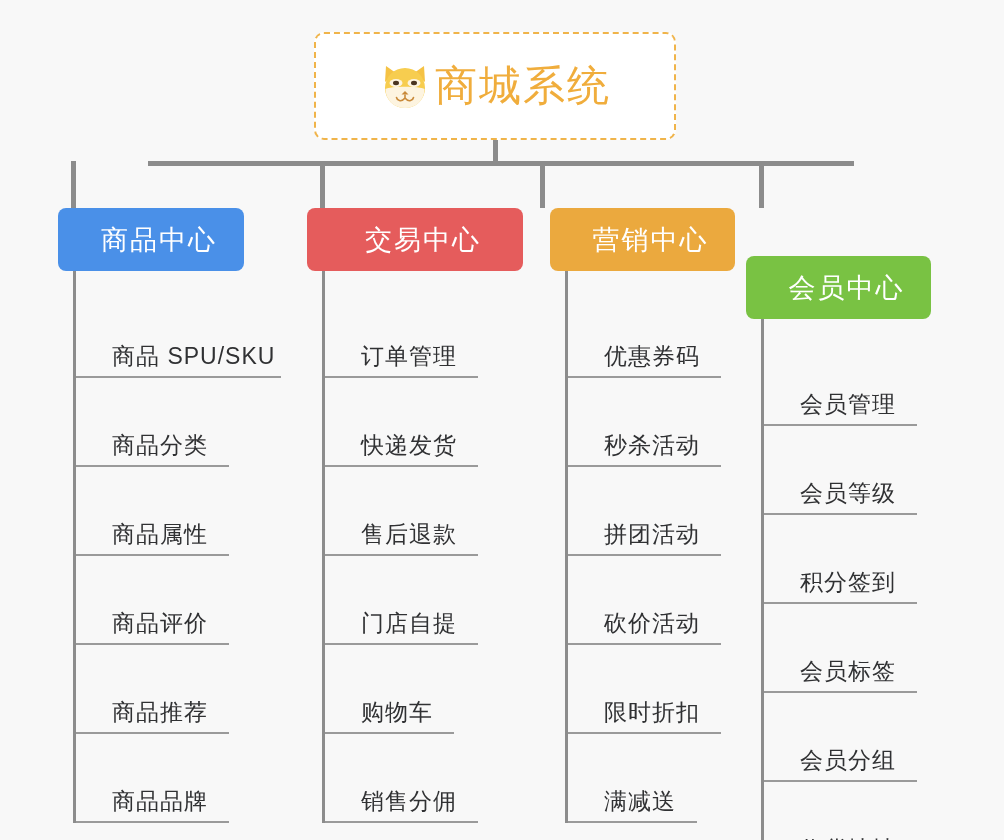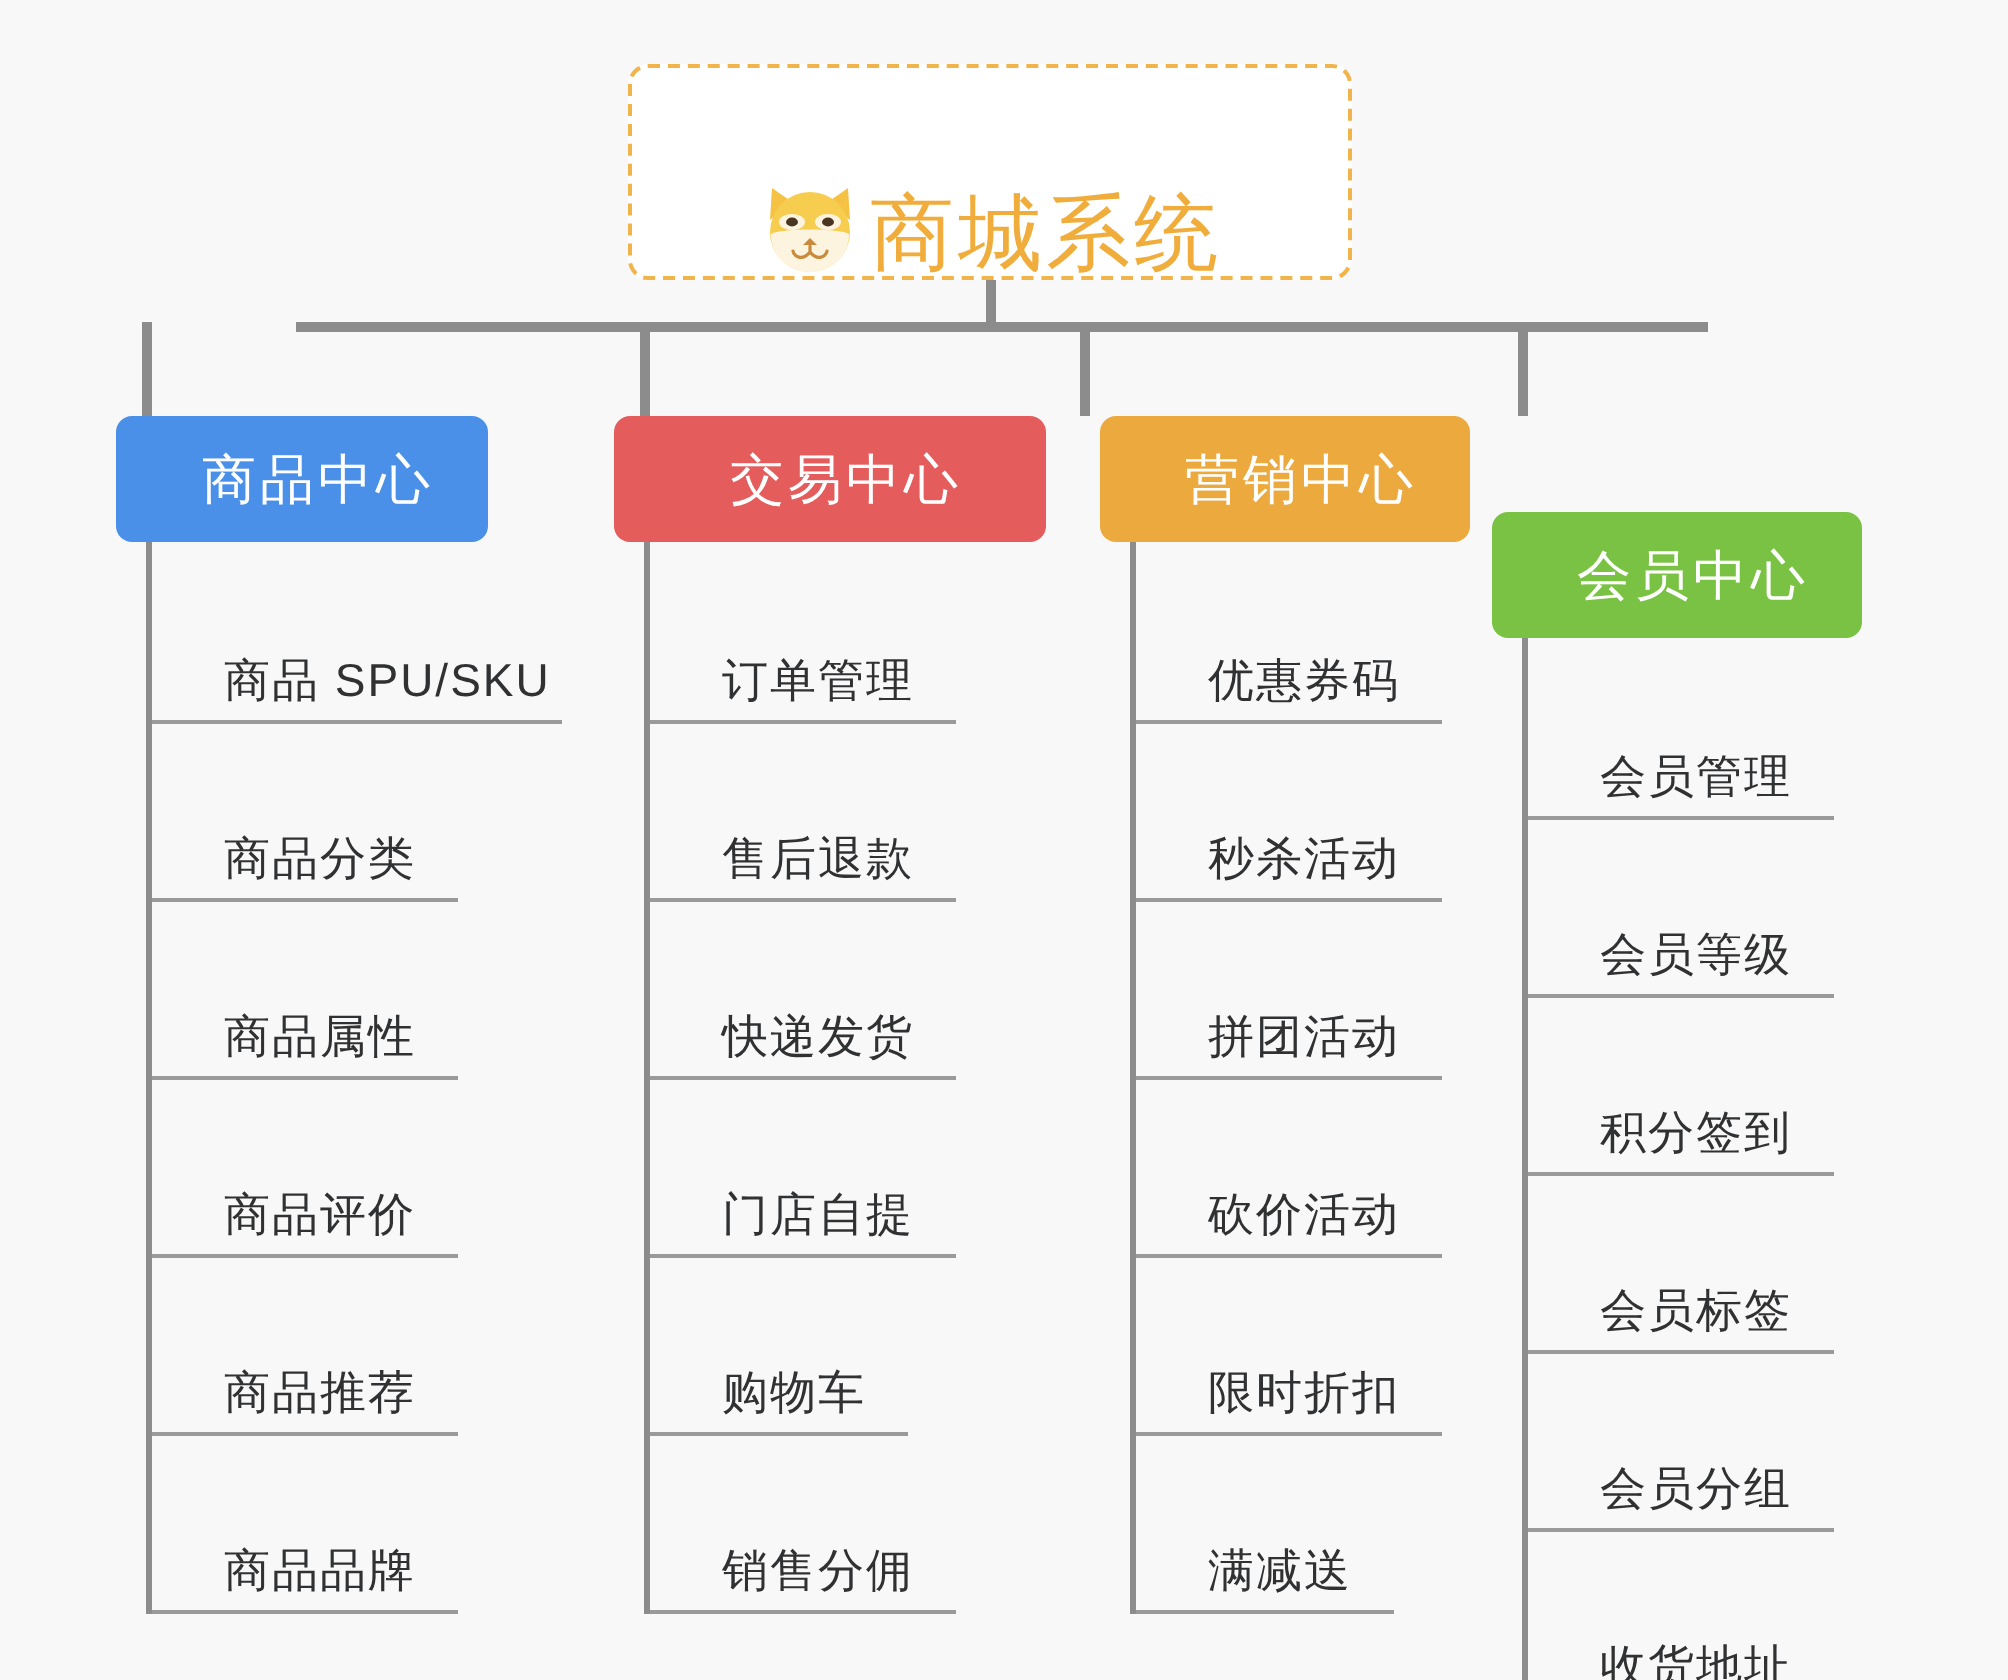--- a/index.html
+++ b/index.html
@@ -25,21 +25,21 @@
     position: absolute;
     left: 314px;
     top: 32px;
     width: 362px;
     height: 108px;
     box-sizing: border-box;
     background: #ffffff;
     border: 2px dashed #f0b44a;
     border-radius: 10px;
     display: flex;
-    align-items: flex-end;
+    align-items: center;
     justify-content: center;
     gap: 4px;
   }
   .root-icon {
     width: 52px;
     height: 48px;
     flex: 0 0 auto;
     display: block;
   }
   .root-title {
@@ -90,21 +90,21 @@
     letter-spacing: 2px;
     white-space: nowrap;
     padding-left: 16px;
   }
 
   
   .leaf-list {
     position: relative;
     margin-left: 15px;
     border-left: 3px solid #8c8c8c;
-    padding-top: 2px;
+    padding-top: 18px;
   }
   .leaf {
     box-sizing: border-box;
     height: 89px;
     border-bottom: 2px solid #9a9a9a;
     display: flex;
     align-items: flex-end;
     position: relative;
   }
   .leaf-label {
@@ -185,25 +185,25 @@
         </div>
       </div>
       <div class="branch" style="left: 307px; width: 185px;">
         <div class="branch-header" style="background: rgb(229, 92, 92); width: 216px;">交易中心</div>
         <div class="leaf-list">
           <div class="leaf">
             <span class="leaf-label">订单管理</span>
             <div class="leaf-rule" style="width: 153px;"></div>
           </div>
           <div class="leaf">
+            <span class="leaf-label">快递发货</span>
+            <div class="leaf-rule" style="width: 153px;"></div>
+          </div>
+          <div class="leaf">
             <span class="leaf-label">售后退款</span>
-            <div class="leaf-rule" style="width: 153px;"></div>
-          </div>
-          <div class="leaf">
-            <span class="leaf-label">快递发货</span>
             <div class="leaf-rule" style="width: 153px;"></div>
           </div>
           <div class="leaf">
             <span class="leaf-label">门店自提</span>
             <div class="leaf-rule" style="width: 153px;"></div>
           </div>
           <div class="leaf">
             <span class="leaf-label">购物车</span>
             <div class="leaf-rule" style="width: 129px;"></div>
           </div>

